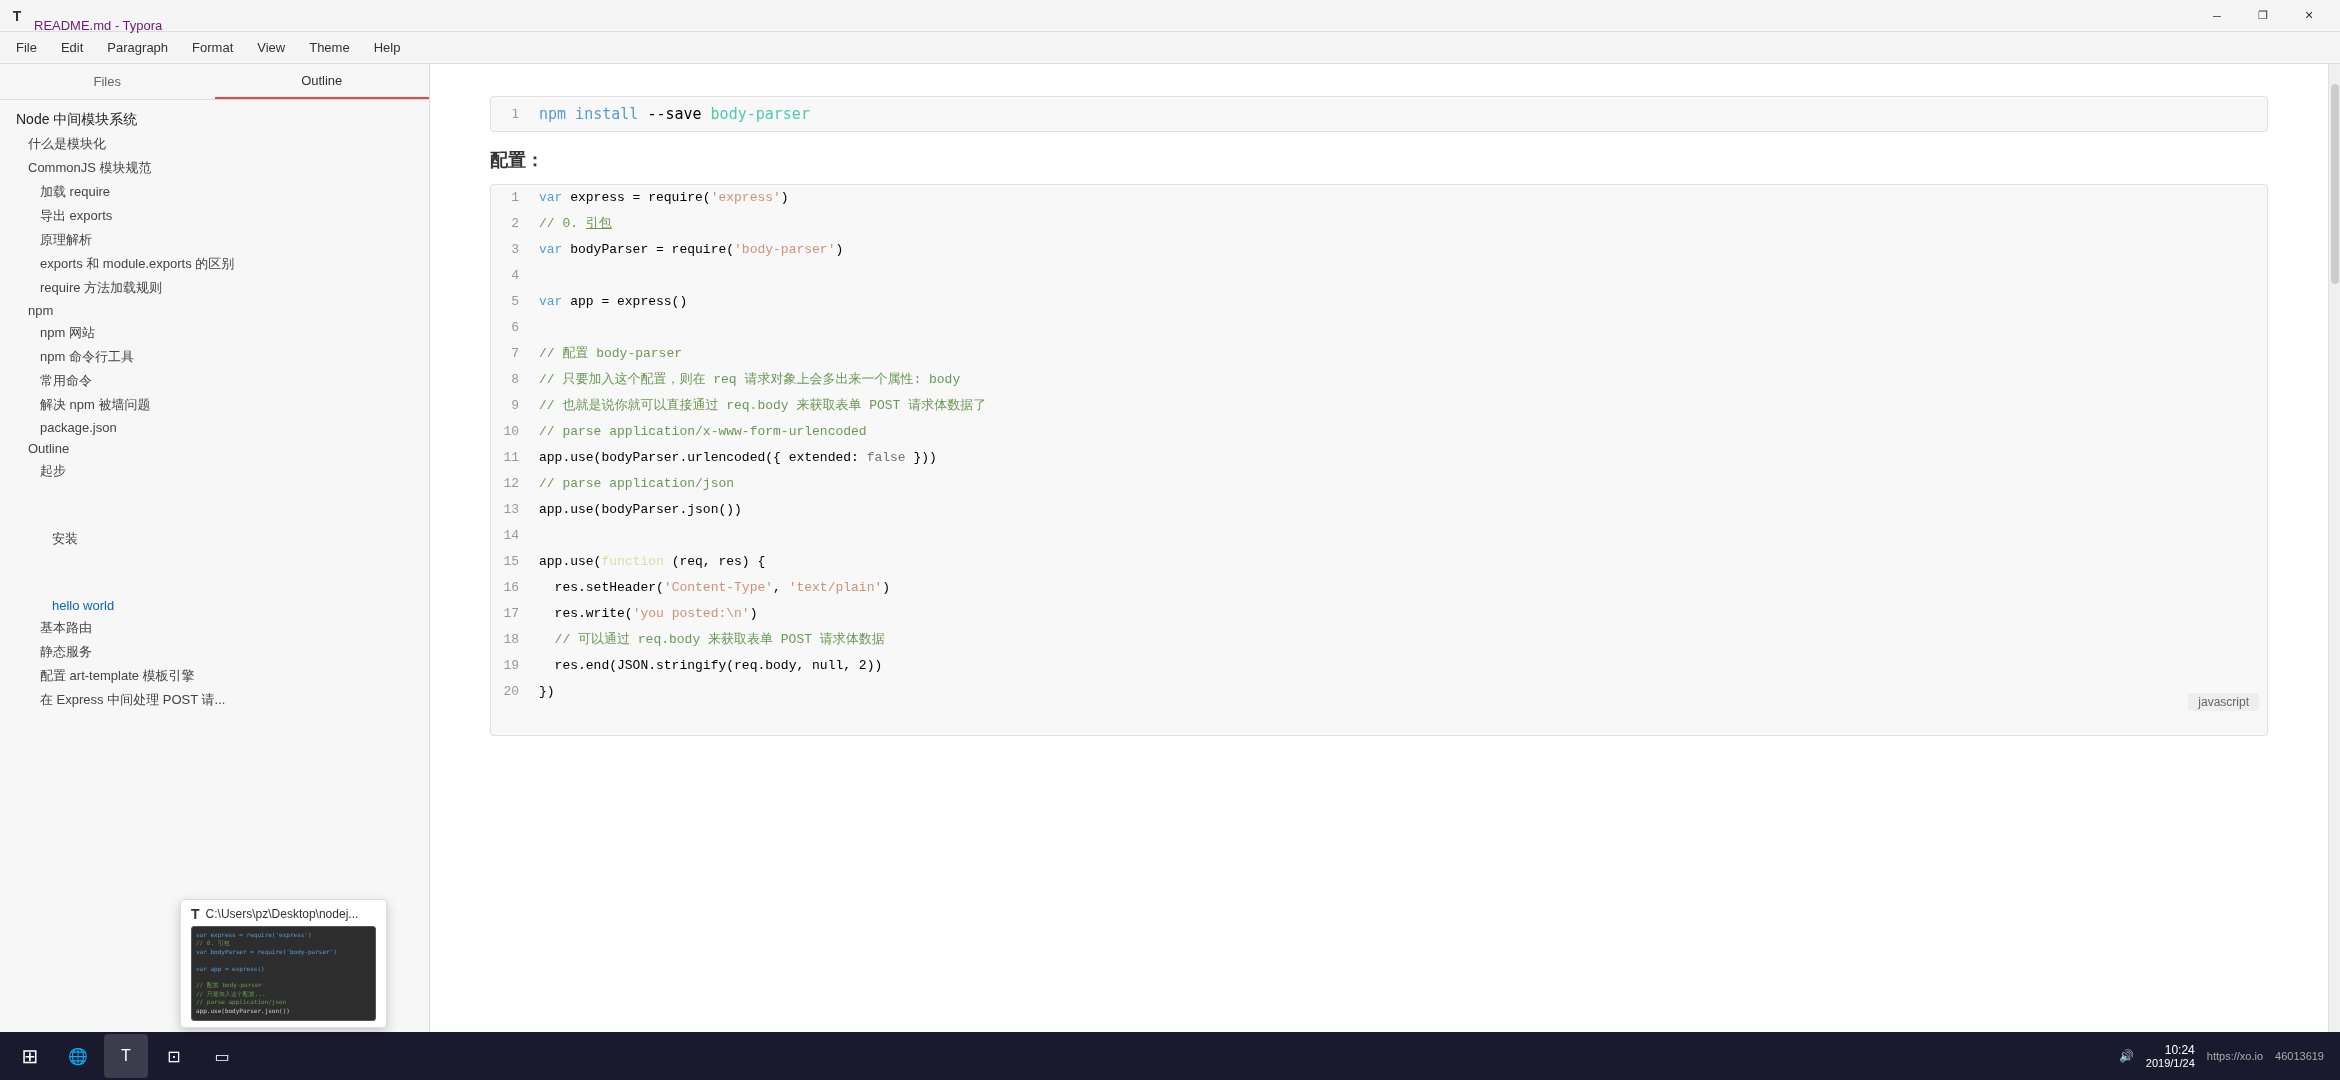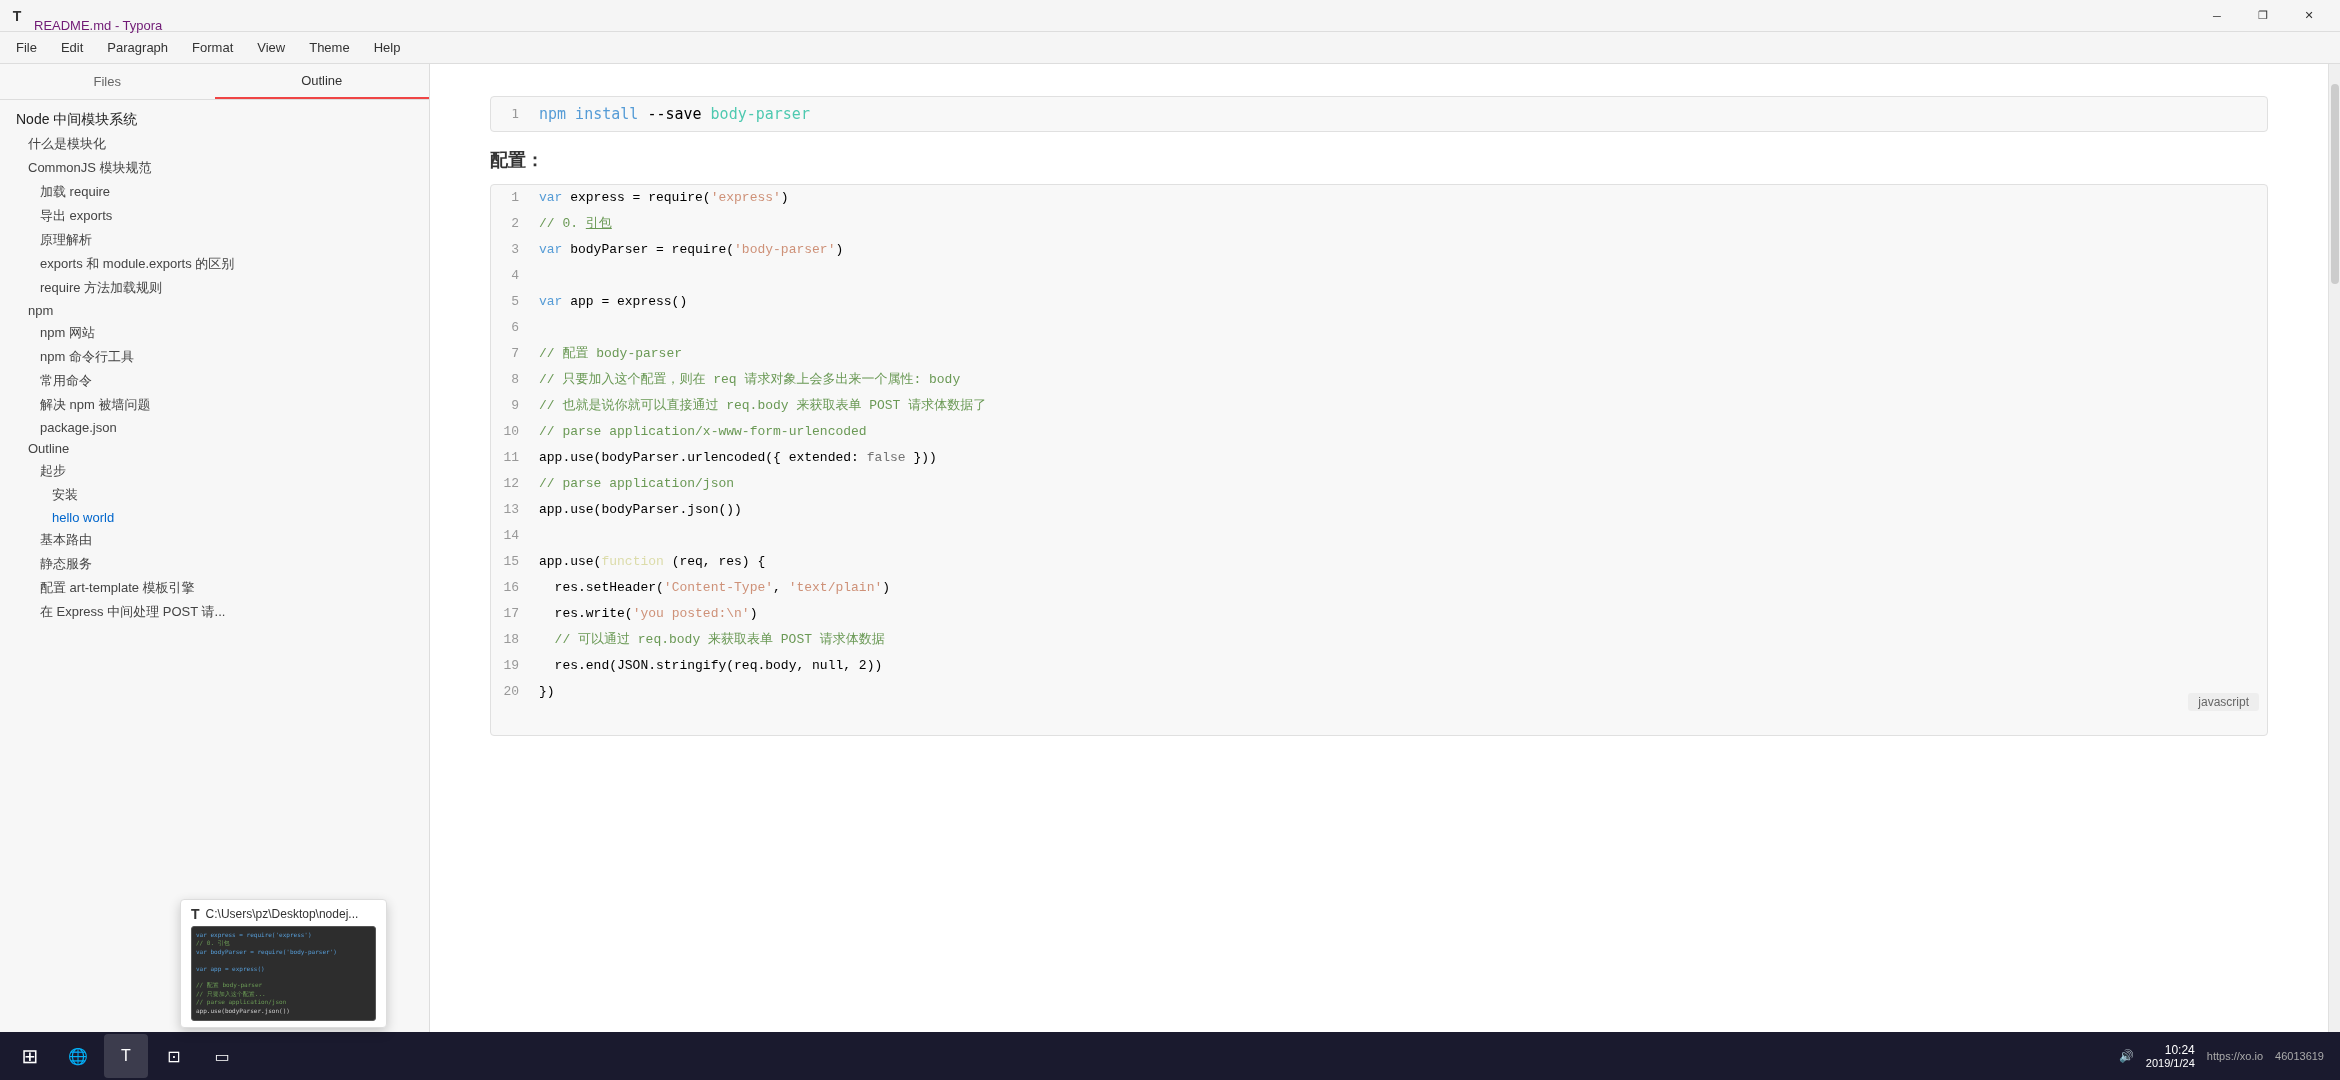--- a/index.html
+++ b/index.html
@@ -79,21 +79,21 @@
     }
     .outline-item {
       padding: 3px 16px;
       font-size: 13px;
       color: #444;
       cursor: pointer;
     }
     .outline-item.level1 { padding-left: 16px; font-weight: 400; color: #222; font-size: 14px; }
     .outline-item.level2 { padding-left: 28px; }
     .outline-item.level3 { padding-left: 40px; }
-    .outline-item.level4 { padding-left: 52px; }
+    .outline-item.level4 { padding-left: 52px; margin-top: 44px; }
     .outline-item.highlighted { color: #0066cc; }
 
     
     .editor-area {
       flex: 1;
       background: #fff;
       overflow-y: auto;
       padding: 20px 60px;
       position: relative;
     }

